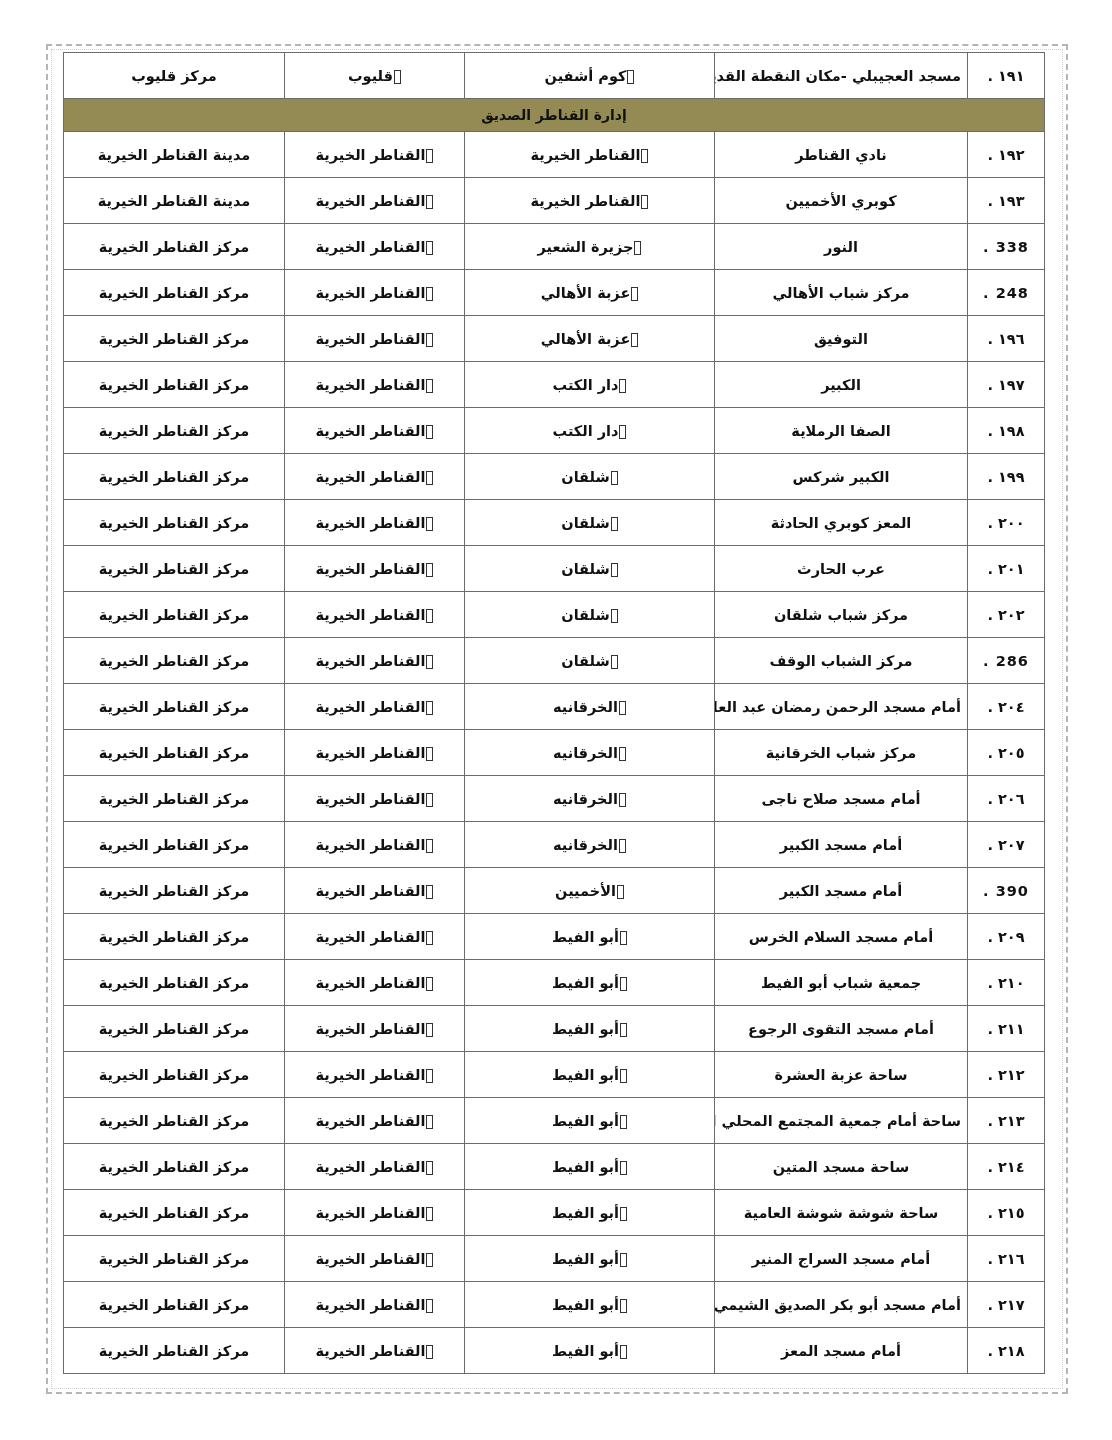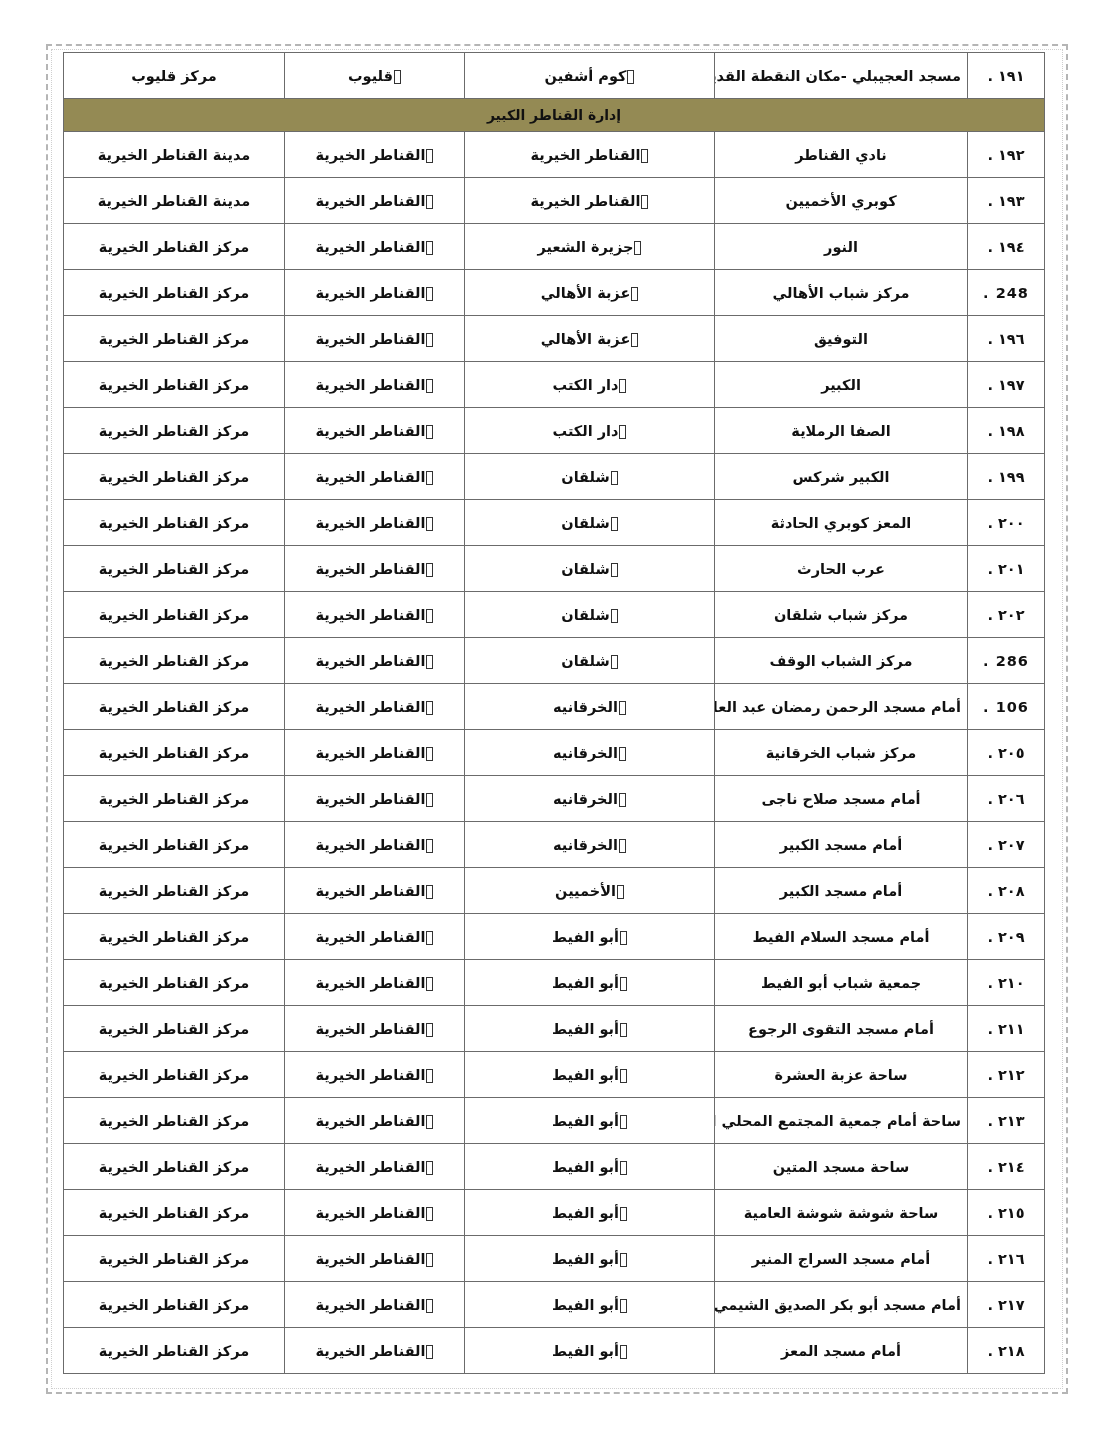--- a/index.html
+++ b/index.html
@@ -54,38 +54,38 @@
   </colgroup>
   <tbody id="tbody">
     <tr>
       <td class="num">١٩١ .</td>
       <td>مسجد العجيبلي -مكان النقطة القديمة</td>
       <td class="vil box-cell"><span class="box"></span><span>كوم أشفين</span></td>
       <td class="unit box-cell"><span class="box"></span><span>قليوب</span></td>
       <td class="center-col">مركز قليوب</td>
     </tr>
     <tr class="section">
-      <td colspan="5">إدارة القناطر الكبير</td>
+      <td colspan="5">إدارة القناطر الصديق</td>
     </tr>
   <tr>
         <td class="num">١٩٢ .</td>
         <td>نادي القناطر</td>
         <td class="vil box-cell"><span class="box"></span><span>القناطر الخيرية</span></td>
         <td class="unit box-cell"><span class="box"></span><span>القناطر الخيرية</span></td>
         <td class="center-col">مدينة القناطر الخيرية</td>
       </tr>
       <tr>
         <td class="num">١٩٣ .</td>
         <td>كوبري الأخميين</td>
         <td class="vil box-cell"><span class="box"></span><span>القناطر الخيرية</span></td>
         <td class="unit box-cell"><span class="box"></span><span>القناطر الخيرية</span></td>
         <td class="center-col">مدينة القناطر الخيرية</td>
       </tr>
       <tr>
-        <td class="num">١٩٤ .</td>
+        <td class="num">338 .</td>
         <td>النور</td>
         <td class="vil box-cell"><span class="box"></span><span>جزيرة الشعير</span></td>
         <td class="unit box-cell"><span class="box"></span><span>القناطر الخيرية</span></td>
         <td class="center-col">مركز القناطر الخيرية</td>
       </tr>
       <tr>
         <td class="num">248 .</td>
         <td>مركز شباب الأهالي</td>
         <td class="vil box-cell"><span class="box"></span><span>عزبة الأهالي</span></td>
         <td class="unit box-cell"><span class="box"></span><span>القناطر الخيرية</span></td>
@@ -141,21 +141,21 @@
         <td class="center-col">مركز القناطر الخيرية</td>
       </tr>
       <tr>
         <td class="num">286 .</td>
         <td>مركز الشباب الوقف</td>
         <td class="vil box-cell"><span class="box"></span><span>شلقان</span></td>
         <td class="unit box-cell"><span class="box"></span><span>القناطر الخيرية</span></td>
         <td class="center-col">مركز القناطر الخيرية</td>
       </tr>
       <tr>
-        <td class="num">106 .</td>
+        <td class="num">٢٠٤ .</td>
         <td>أمام مسجد الرحمن رمضان عبد العال</td>
         <td class="vil box-cell"><span class="box"></span><span>الخرقانيه</span></td>
         <td class="unit box-cell"><span class="box"></span><span>القناطر الخيرية</span></td>
         <td class="center-col">مركز القناطر الخيرية</td>
       </tr>
       <tr>
         <td class="num">٢٠٥ .</td>
         <td>مركز شباب الخرقانية</td>
         <td class="vil box-cell"><span class="box"></span><span>الخرقانيه</span></td>
         <td class="unit box-cell"><span class="box"></span><span>القناطر الخيرية</span></td>
@@ -169,29 +169,29 @@
         <td class="center-col">مركز القناطر الخيرية</td>
       </tr>
       <tr>
         <td class="num">٢٠٧ .</td>
         <td>أمام مسجد الكبير</td>
         <td class="vil box-cell"><span class="box"></span><span>الخرقانيه</span></td>
         <td class="unit box-cell"><span class="box"></span><span>القناطر الخيرية</span></td>
         <td class="center-col">مركز القناطر الخيرية</td>
       </tr>
       <tr>
-        <td class="num">٢٠٨ .</td>
+        <td class="num">390 .</td>
         <td>أمام مسجد الكبير</td>
         <td class="vil box-cell"><span class="box"></span><span>الأخميين</span></td>
         <td class="unit box-cell"><span class="box"></span><span>القناطر الخيرية</span></td>
         <td class="center-col">مركز القناطر الخيرية</td>
       </tr>
       <tr>
         <td class="num">٢٠٩ .</td>
-        <td>أمام مسجد السلام الفيط</td>
+        <td>أمام مسجد السلام الخرس</td>
         <td class="vil box-cell"><span class="box"></span><span>أبو الفيط</span></td>
         <td class="unit box-cell"><span class="box"></span><span>القناطر الخيرية</span></td>
         <td class="center-col">مركز القناطر الخيرية</td>
       </tr>
       <tr>
         <td class="num">٢١٠ .</td>
         <td>جمعية شباب أبو الفيط</td>
         <td class="vil box-cell"><span class="box"></span><span>أبو الفيط</span></td>
         <td class="unit box-cell"><span class="box"></span><span>القناطر الخيرية</span></td>
         <td class="center-col">مركز القناطر الخيرية</td>

